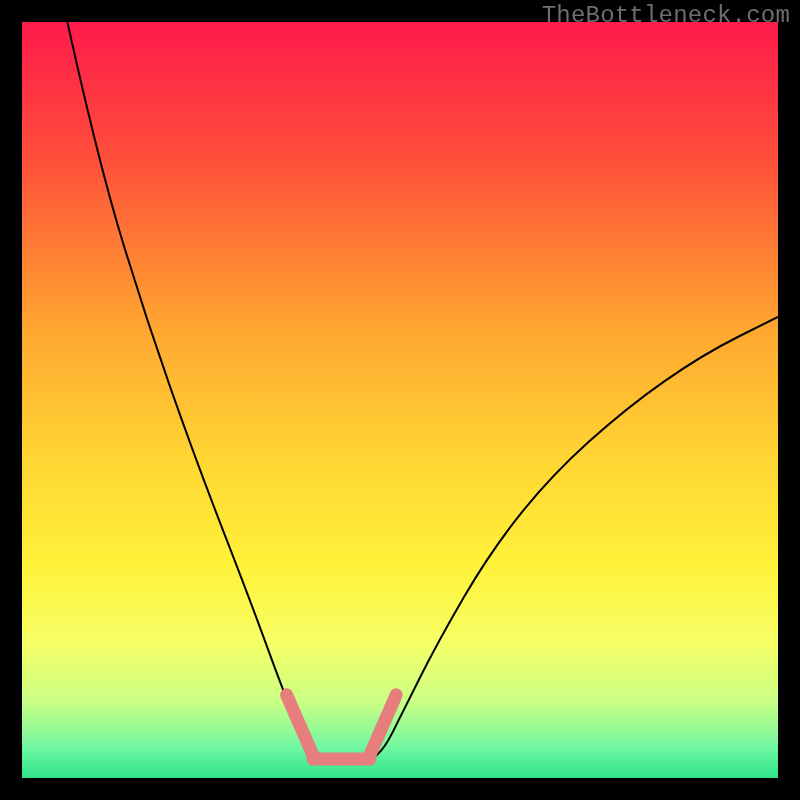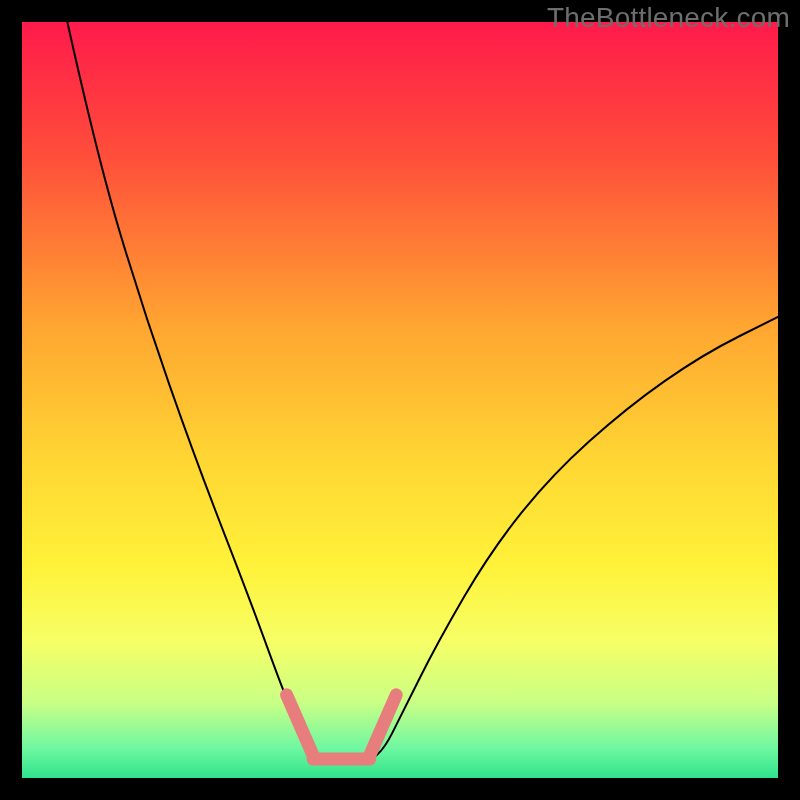--- a/index.html
+++ b/index.html
@@ -24,22 +24,22 @@
     top: 22px;
     width: 756px;
     height: 756px;
     overflow: hidden;
   }
   .watermark {
     position: absolute;
     top: 2px;
     right: 10px;
     color: #6e6e6e;
-    font-family: Liberation Sans, sans-serif;
-    font-size: 28px;
+    font-family: Liberation Mono, monospace;
+    font-size: 24px;
     letter-spacing: 0.2px;
     user-select: none;
   }
   svg { display: block; }
 </style>
 </head>
 <body>
 
 <div class="frame">
   <div class="plot">

